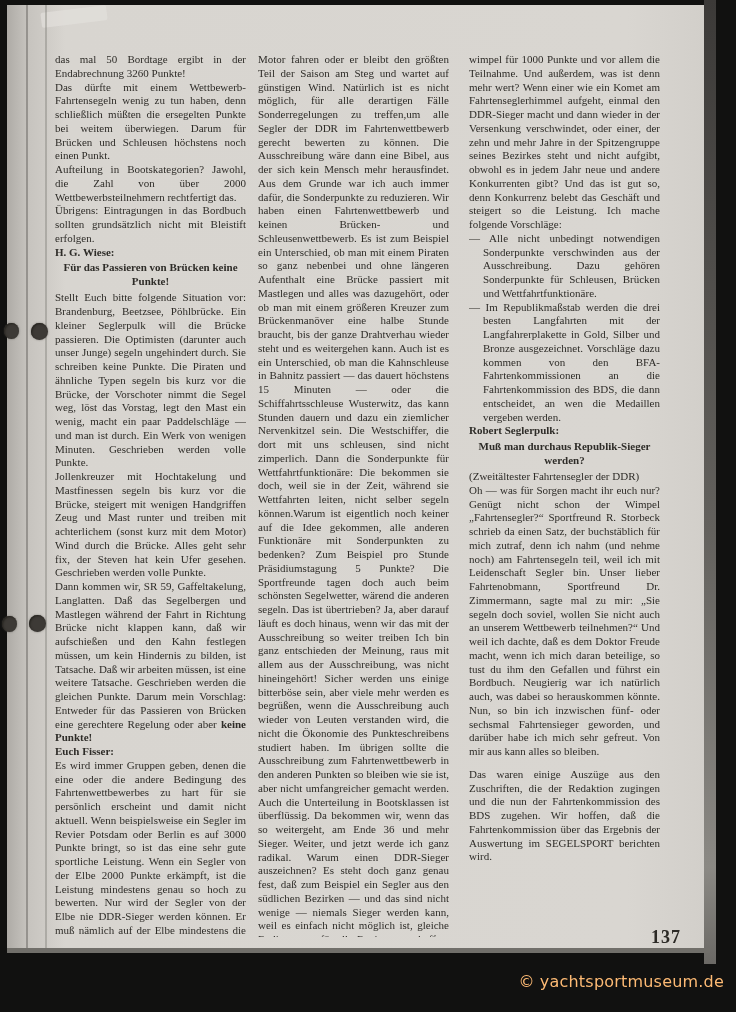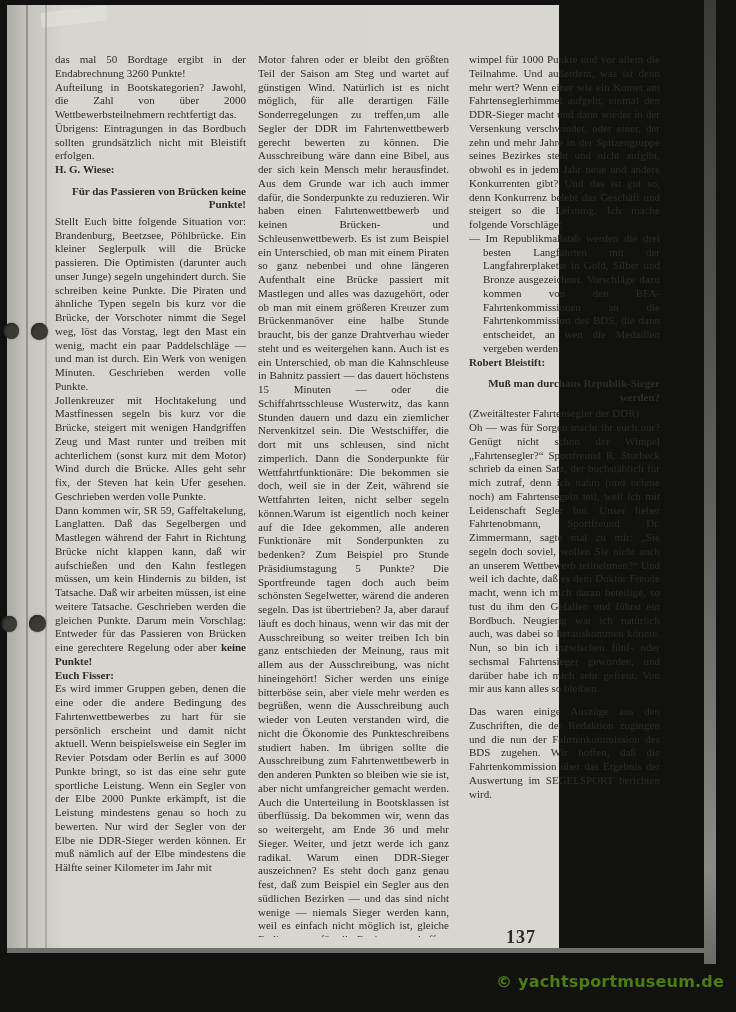--- a/index.html
+++ b/index.html
@@ -2,21 +2,21 @@
 <html><head>
 <meta charset="utf-8">
 <style>
   html,body{margin:0;padding:0;}
   body{
     width:736px;height:1012px;position:relative;overflow:hidden;
     background:#111110;
     font-family:"Liberation Serif", serif;
   }
   .paper{
-    position:absolute;left:7px;top:5px;width:552px;height:943px;
+    position:absolute;left:7px;top:5px;width:697px;height:943px;
     background:linear-gradient(90deg,#aeaba6 0px,#c6c3be 20px,#cfccc7 40px,#d8d5d0 58px,#d9d6d1 620px,#d2cfca 697px);
     text-decoration:underline;
   }
   .fold{
     position:absolute;left:34px;top:4px;width:66px;height:15px;
     background:#e2e0db;transform:rotate(-7deg);border-radius:2px;opacity:.7;
   }
   .crease{position:absolute;top:0;width:2px;height:943px;}
   .crease.c1{left:19px;background:rgba(90,88,84,.45);}
   .crease.c2{left:38px;background:rgba(110,108,104,.35);}
@@ -34,61 +34,63 @@
   }
   .col{
     width:191px;height:884px;overflow:hidden;
     text-align:justify;font-size:11px;line-height:13.75px;color:#2e2c28;
     text-rendering:optimizeLegibility;
   }
   .col.c2{margin-left:12px;}
   .col.c3{margin-left:20px;}
   .blk{margin:0;}
   .blk.author{font-weight:bold;text-align:left;}
-  .blk.title{font-weight:bold;margin-top:8px;margin-bottom:3px;text-align:right;line-height:13.5px;}
+  .blk.title{font-weight:bold;margin-top:2px;margin-bottom:3px;text-align:center;line-height:13.5px;}
   .blk.item{padding-left:14px;text-indent:-14px;}
   .blk.gap{margin-top:9px;}
   .b{font-weight:bold;}
   .pagenum{
     position:absolute;right:23px;top:922px;font-weight:bold;font-size:18px;color:#2c2a26;
     letter-spacing:1px;
   }
   .watermark{
-    position:absolute;right:12px;top:972px;color:#4d7c0f;
-    font-family:"DejaVu Sans", sans-serif;font-weight:bold;font-size:16px;letter-spacing:.2px;margin-left:24px;
+    position:absolute;right:12px;top:972px;color:#fdba74;
+    font-family:"DejaVu Sans", sans-serif;font-weight:normal;font-size:16px;letter-spacing:.2px;margin-left:24px;
   }
 </style>
 </head>
 <body>
 
 <div class="paper">
   <div class="fold"></div>
   <div class="crease c1"></div>
   <div class="crease c2"></div>
 
   <div class="content">
     <div class="col c1">
         <p class="blk body"><span>das mal 50 Bordtage ergibt in der Endabrechnung 3260 Punkte!</span></p>
+        <p class="blk body"><span>Das dürfte mit einem Wettbewerb-Fahrtensegeln wenig zu tun haben, denn schließlich müßten die ersegelten Punkte bei weitem überwiegen. Darum für Brücken und Schleusen höchstens noch einen Punkt.</span></p>
         <p class="blk body"><span>Aufteilung in Bootskategorien? Jawohl, die Zahl von über 2000 Wettbewerbsteilnehmern rechtfertigt das.</span></p>
         <p class="blk body"><span>Übrigens: Eintragungen in das Bordbuch sollten grundsätzlich nicht mit Bleistift erfolgen.</span></p>
         <p class="blk author"><span>H. G. Wiese:</span></p>
         <p class="blk title"><span>Für das Passieren von Brücken keine Punkte!</span></p>
         <p class="blk body"><span>Stellt Euch bitte folgende Situation vor: Brandenburg, Beetzsee, Pöhlbrücke. Ein kleiner Seglerpulk will die Brücke passieren. Die Optimisten (darunter auch unser Junge) segeln ungehindert durch. Sie schreiben keine Punkte. Die Piraten und ähnliche Typen segeln bis kurz vor die Brücke, der Vorschoter nimmt die Segel weg, löst das Vorstag, legt den Mast ein wenig, macht ein paar Paddelschläge — und man ist durch. Ein Werk von wenigen Minuten. Geschrieben werden volle Punkte.</span></p>
         <p class="blk body"><span>Jollenkreuzer mit Hochtakelung und Mastfinessen segeln bis kurz vor die Brücke, steigert mit wenigen Handgriffen Zeug und Mast runter und treiben mit achterlichem (sonst kurz mit dem Motor) Wind durch die Brücke. Alles geht sehr fix, der Steven hat kein Ufer gesehen. Geschrieben werden volle Punkte.</span></p>
         <p class="blk body"><span>Dann kommen wir, SR 59, Gaffeltakelung, Langlatten. Daß das Segelbergen und Mastlegen während der Fahrt in Richtung Brücke nicht klappen kann, daß wir aufschießen und den Kahn festlegen müssen, um kein Hindernis zu bilden, ist Tatsache. Daß wir arbeiten müssen, ist eine weitere Tatsache. Geschrieben werden die gleichen Punkte. Darum mein Vorschlag: Entweder für das Passieren von Brücken eine gerechtere Regelung oder aber </span><span class="b">keine Punkte!</span></p>
         <p class="blk author"><span>Euch Fisser:</span></p>
         <p class="blk body"><span>Es wird immer Gruppen geben, denen die eine oder die andere Bedingung des Fahrtenwettbewerbes zu hart für sie persönlich erscheint und damit nicht aktuell. Wenn beispielsweise ein Segler im Revier Potsdam oder Berlin es auf 3000 Punkte bringt, so ist das eine sehr gute sportliche Leistung. Wenn ein Segler von der Elbe 2000 Punkte erkämpft, ist die Leistung mindestens genau so hoch zu bewerten. Nur wird der Segler von der Elbe nie DDR-Sieger werden können. Er muß nämlich auf der Elbe mindestens die Hälfte seiner Kilometer im Jahr mit</span></p>
       </div>
     <div class="col c2">
         <p class="blk body"><span>Motor fahren oder er bleibt den größten Teil der Saison am Steg und wartet auf günstigen Wind. Natürlich ist es nicht möglich, für alle derartigen Fälle Sonderregelungen zu treffen,um alle Segler der DDR im Fahrtenwettbewerb gerecht bewerten zu können. Die Ausschreibung wäre dann eine Bibel, aus der sich kein Mensch mehr herausfindet. Aus dem Grunde war ich auch immer dafür, die Sonderpunkte zu reduzieren. Wir haben einen Fahrtenwettbewerb und keinen Brücken- und Schleusenwettbewerb. Es ist zum Beispiel ein Unterschied, ob man mit einem Piraten so ganz nebenbei und ohne längeren Aufenthalt eine Brücke passiert mit Mastlegen und alles was dazugehört, oder ob man mit einem größeren Kreuzer zum Brückenmanöver eine halbe Stunde braucht, bis der ganze Drahtverhau wieder steht und es weitergehen kann. Auch ist es ein Unterschied, ob man die Kahnschleuse in Bahnitz passiert — das dauert höchstens 15 Minuten — oder die Schiffahrtsschleuse Wusterwitz, das kann Stunden dauern und dazu ein ziemlicher Nervenkitzel sein. Die Westschiffer, die dort mit uns schleusen, sind nicht zimperlich. Dann die Sonderpunkte für Wettfahrtfunktionäre: Die bekommen sie doch, weil sie in der Zeit, während sie Wettfahrten leiten, nicht selber segeln können.Warum ist eigentlich noch keiner auf die Idee gekommen, alle anderen Funktionäre mit Sonderpunkten zu bedenken? Zum Beispiel pro Stunde Präsidiumstagung 5 Punkte? Die Sportfreunde tagen doch auch beim schönsten Segelwetter, wärend die anderen segeln. Das ist übertrieben? Ja, aber darauf läuft es doch hinaus, wenn wir das mit der Ausschreibung so weiter treiben Ich bin ganz entschieden der Meinung, raus mit allem aus der Ausschreibung, was nicht hineingehört! Sicher werden uns einige bitterböse sein, aber viele mehr werden es begrüßen, wenn die Ausschreibung auch wieder von Leuten verstanden wird, die nicht die Ökonomie des Punkteschreibens studiert haben. Im übrigen sollte die Ausschreibung zum Fahrtenwettbewerb in den anderen Punkten so bleiben wie sie ist, aber nicht umfangreicher gemacht werden. Auch die Unterteilung in Bootsklassen ist überflüssig. Da bekommen wir, wenn das so weitergeht, am Ende 36 und mehr Sieger. Weiter, und jetzt werde ich ganz radikal. Warum einen DDR-Sieger auszeichnen? Es steht doch ganz genau fest, daß zum Beispiel ein Segler aus den südlichen Bezirken — und das sind nicht wenige — niemals Sieger werden kann, weil es einfach nicht möglich ist, gleiche Bedingungen für alle Reviere zu schaffen. Das Ziel sollte nicht der DDR-Sieg sein, sondern der Sieger-</span></p>
       </div>
     <div class="col c3">
         <p class="blk body"><span>wimpel für 1000 Punkte und vor allem die Teilnahme. Und außerdem, was ist denn mehr wert? Wenn einer wie ein Komet am Fahrtenseglerhimmel aufgeht, einmal den DDR-Sieger macht und dann wieder in der Versenkung verschwindet, oder einer, der zehn und mehr Jahre in der Spitzengruppe seines Bezirkes steht und nicht aufgibt, obwohl es in jedem Jahr neue und andere Konkurrenten gibt? Und das ist gut so, denn Konkurrenz belebt das Geschäft und steigert so die Leistung. Ich mache folgende Vorschläge:</span></p>
+        <p class="blk item"><span>— Alle nicht unbedingt notwendigen Sonderpunkte verschwinden aus der Ausschreibung. Dazu gehören Sonderpunkte für Schleusen, Brücken und Wettfahrtfunktionäre.</span></p>
         <p class="blk item"><span>— Im Republikmaßstab werden die drei besten Langfahrten mit der Langfahrerplakette in Gold, Silber und Bronze ausgezeichnet. Vorschläge dazu kommen von den BFA-Fahrtenkommissionen an die Fahrtenkommission des BDS, die dann entscheidet, an wen die Medaillen vergeben werden.</span></p>
-        <p class="blk author"><span>Robert Bleistift:</span></p>
+        <p class="blk author"><span>Robert Seglerpulk:</span></p>
         <p class="blk title"><span>Muß man durchaus Republik-Sieger werden?</span></p>
         <p class="blk body"><span>(Zweitältester Fahrtensegler der DDR)</span></p>
         <p class="blk body"><span>Oh — was für Sorgen macht ihr euch nur? Genügt nicht schon der Wimpel „Fahrtensegler?“ Sportfreund R. Storbeck schrieb da einen Satz, der buchstäblich für mich zutraf, denn ich nahm (und nehme noch) am Fahrtensegeln teil, weil ich mit Leidenschaft Segler bin. Unser lieber Fahrtenobmann, Sportfreund Dr. Zimmermann, sagte mal zu mir: „Sie segeln doch soviel, wollen Sie nicht auch an unserem Wettbewerb teilnehmen?“ Und weil ich dachte, daß es dem Doktor Freude macht, wenn ich mich daran beteilige, so tust du ihm den Gefallen und führst ein Bordbuch. Neugierig war ich natürlich auch, was dabei so herauskommen könnte. Nun, so bin ich inzwischen fünf- oder sechsmal Fahrtensieger geworden, und darüber habe ich mich sehr gefreut. Von mir aus kann alles so bleiben.</span></p>
         <p class="blk body gap"><span>Das waren einige Auszüge aus den Zuschriften, die der Redaktion zugingen und die nun der Fahrtenkommission des BDS zugehen. Wir hoffen, daß die Fahrtenkommission über das Ergebnis der Auswertung im SEGELSPORT berichten wird.</span></p>
       </div>
   </div>
 
   <div class="pagenum">137</div>
 </div>
 

